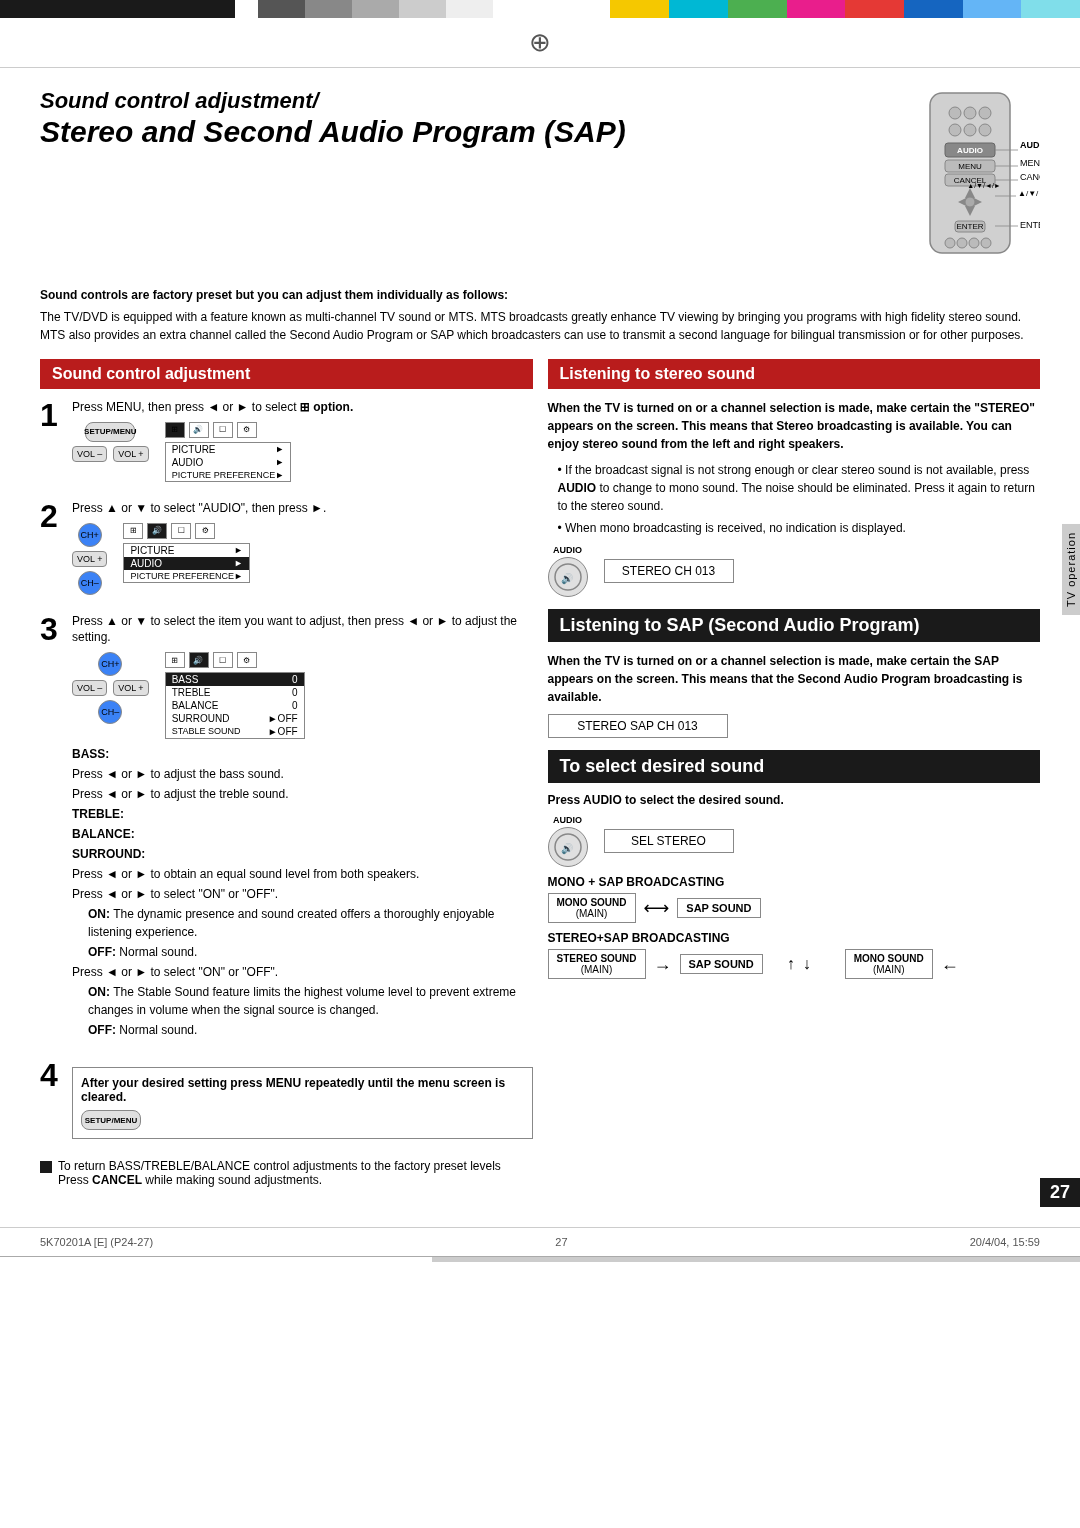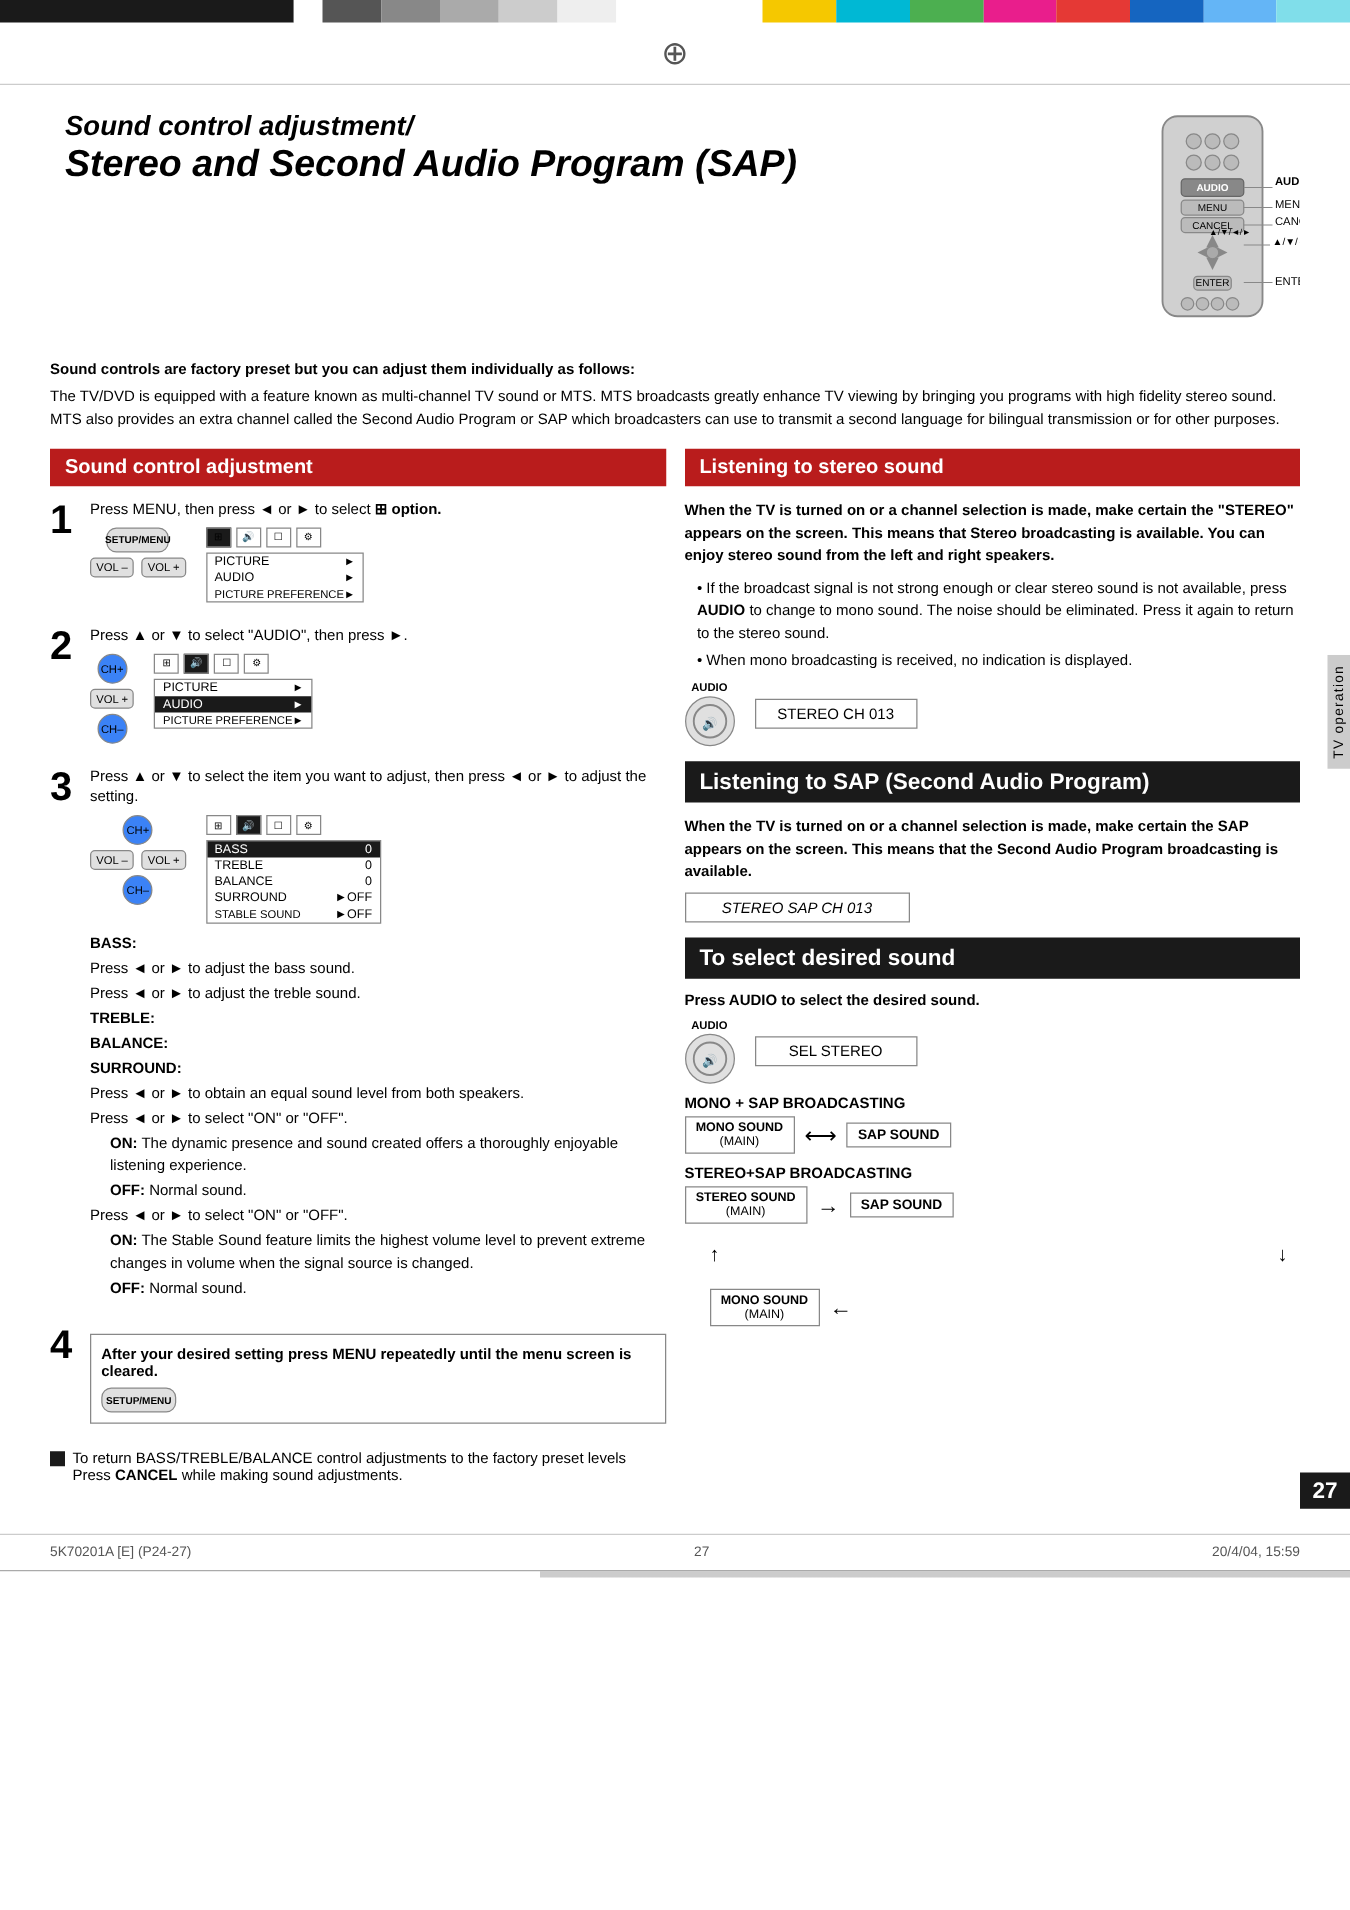--- a/index.html
+++ b/index.html
@@ -54,21 +54,20 @@
 
     
     .title-section {
       display: flex;
       align-items: flex-start;
       gap: 20px;
       margin-bottom: 15px;
     }
     .title-text {
       flex: 1;
-      margin-left: 12px;
     }
     .title-italic {
       font-style: italic;
       font-size: 22px;
       font-weight: bold;
       display: block;
       line-height: 1.2;
     }
     .title-main {
       font-style: italic;
@@ -328,21 +327,20 @@
       background: linear-gradient(to right, #fff 40%, #ccc 40%);
       border-top: 1px solid #aaa;
     }
 
     
     .sap-display {
       display: flex;
       align-items: flex-end;
       gap: 16px;
       margin: 8px 0;
-      font-style: italic;
     }
 
     
     .select-sound-section {
       margin-top: 12px;
     }
 
     
     .broadcast-diagram {
       margin: 8px 0;
@@ -730,21 +728,21 @@
           <div class="broadcast-title">MONO + SAP BROADCASTING</div>
           <div class="broadcast-boxes">
             <div class="bcast-box" style="font-size:10px;"><strong>MONO SOUND</strong><br>(MAIN)</div>
             <div class="bcast-arrow">⟷</div>
             <div class="bcast-box"><strong>SAP SOUND</strong></div>
           </div>
         </div>
 
         <div class="broadcast-diagram">
           <div class="broadcast-title">STEREO+SAP BROADCASTING</div>
-          <div style="display:flex; flex-direction:column; gap:17px;">
+          <div style="display:flex; flex-direction:row; gap:4px;">
             <div style="display:flex; align-items:center; gap:8px;">
               <div class="bcast-box" style="font-size:10px;"><strong>STEREO SOUND</strong><br>(MAIN)</div>
               <div class="bcast-arrow">→</div>
               <div class="bcast-box"><strong>SAP SOUND</strong></div>
             </div>
             <div style="display:flex; align-items:center; gap:8px; margin-left:20px;">
               <div style="font-size:16px;">↑</div>
               <div style="flex:1; display:flex; justify-content:flex-end; padding-right:10px;">
                 <div style="font-size:16px;">↓</div>
               </div>

